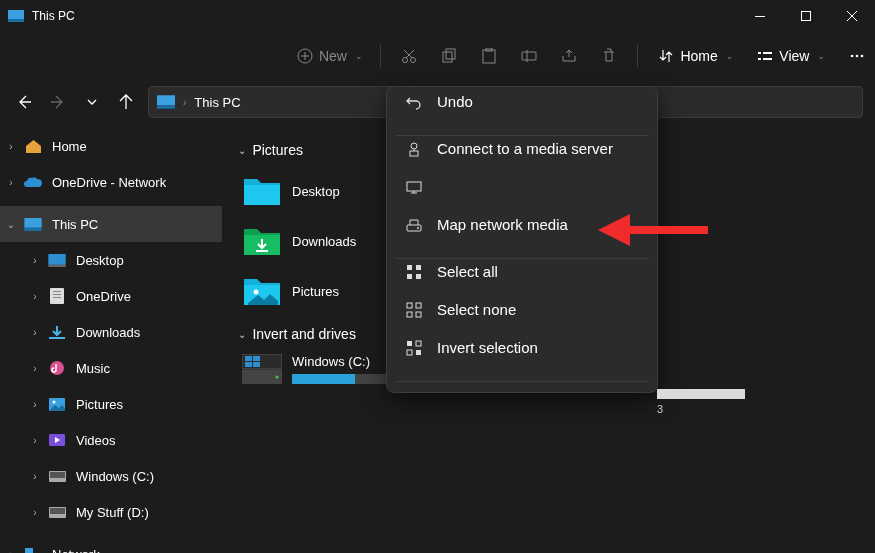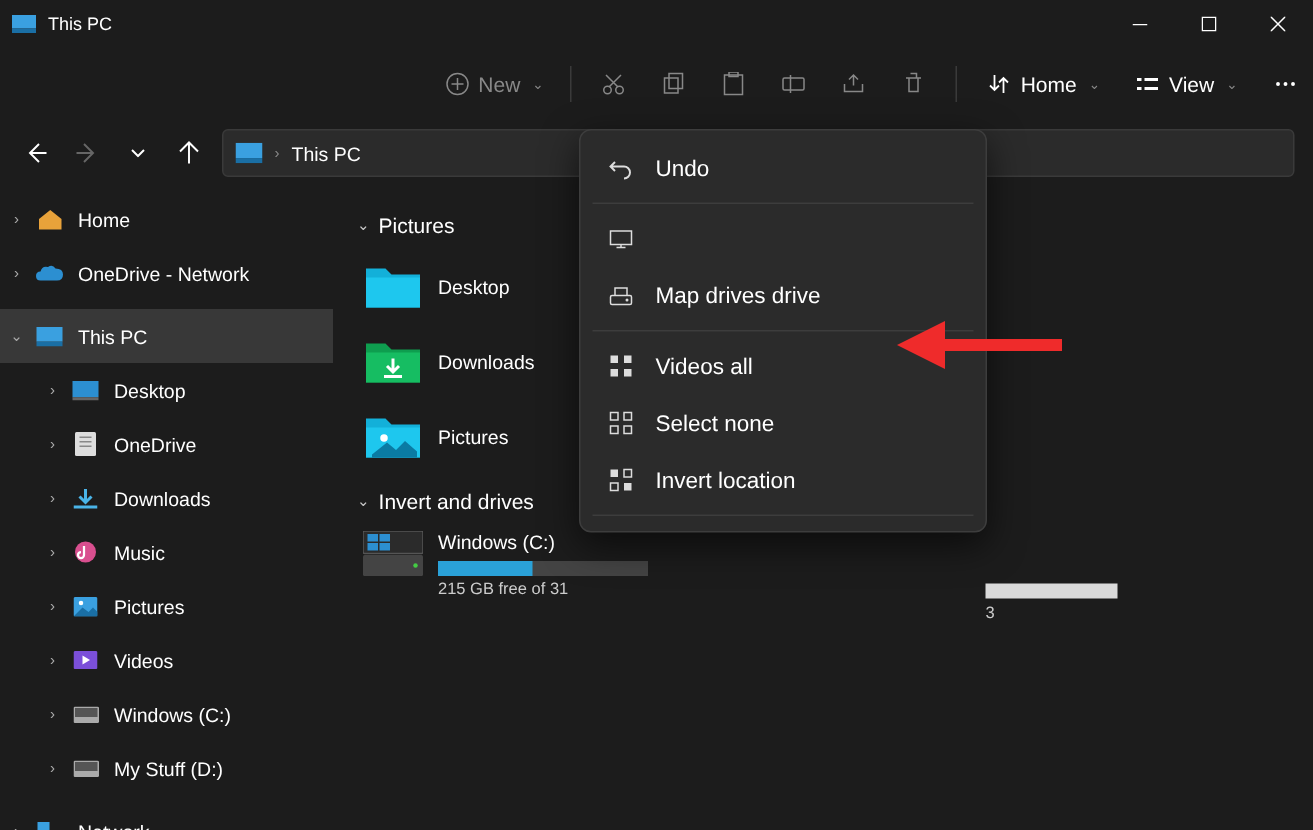--- a/index.html
+++ b/index.html
@@ -50,21 +50,21 @@
   .drive-item { width: 220px; display: flex; gap: 10px; padding: 4px; }
   .drive-icon { width: 40px; height: 32px; }
   .drive-body { flex: 1; }
   .drive-body .label { font-size: 13px; }
   .drive-bar { width: 140px; height: 10px; background: #444; margin: 5px 0 3px 0; position: relative; }
   .drive-bar .fill { position: absolute; left: 0; top: 0; height: 100%; width: 45%; background: #2aa1d8; }
   .drive-free { font-size: 11px; color: #ccc; }
 
   
   .menu { position: absolute; left: 386px; top: 86px; width: 272px; background: #2b2b2b; border-radius: 8px; padding: 6px; box-shadow: 0 8px 24px rgba(0,0,0,0.6); border: 1px solid #3d3d3d; }
-  .menu .item { height: 38px; display: flex; align-items: center; gap: 14px; padding: 0 12px; font-size: 15px; color: #fff; border-radius: 4px; }
+  .menu .item { height: 38px; display: flex; align-items: flex-start; gap: 14px; padding: 0 12px; font-size: 15px; color: #fff; border-radius: 4px; }
   .menu .item .micon { width: 18px; height: 18px; display: flex; align-items: center; justify-content: center; color: #ddd; }
   .menu .divider { height: 1px; background: #3d3d3d; margin: 4px 2px; }
 
   
   .arrow { position: absolute; left: 598px; top: 210px; pointer-events:none; }
 
   
   .drive-bar2 { position: absolute; left: 657px; top: 389px; width: 88px; height: 10px; background: #dadada; }
   .drive-bar2-label { position: absolute; left: 657px; top: 403px; font-size: 11px; color: #ccc; }
 
@@ -388,65 +388,74 @@
           <rect x="3" y="2" width="7" height="5" fill="#2c8fd1"></rect>
           <rect x="11" y="2" width="7" height="5" fill="#2c8fd1"></rect>
           <rect x="3" y="8" width="7" height="5" fill="#2c8fd1"></rect>
           <rect x="11" y="8" width="7" height="5" fill="#2c8fd1"></rect>
         </svg>
       <div class="drive-body">
         <div class="label">Windows (C:)</div>
         <div class="drive-bar">
             <div class="fill"></div>
           </div>
-        <div class="drive-free">215 GB free of 31</div>
       </div>
     </div>
   </div>
 </div>
 
 <div class="menu">
   <div class="item">
     <span class="micon">
         <svg width="16" height="16" viewBox="0 0 16 16">
           <path d="M4 4 L1 7 L4 10 M1 7 H10 A4 4 0 1 1 10 15" stroke="#ddd" fill="none" stroke-width="1.3"></path>
         </svg>
       </span>
     <span>Undo</span>
   </div>
   <div class="divider"></div>
+  <div class="item">
+    <span class="micon">
+        <svg width="16" height="16" viewBox="0 0 16 16">
+          <rect x="4" y="10" width="8" height="5" fill="none" stroke="#ddd"></rect>
+          <circle cx="8" cy="5" r="3" fill="none" stroke="#ddd"></circle>
+          <path d="M8 8 V10" stroke="#ddd"></path>
+        </svg>
+      </span>
+    <span>Connect to a media server</span>
+  </div>
   <div class="item">
     <span class="micon">
         <svg width="16" height="16" viewBox="0 0 16 16">
           <rect x="1" y="3" width="14" height="9" fill="none" stroke="#ddd"></rect>
           <path d="M5 14 H11 M8 12 V14" stroke="#ddd"></path>
         </svg>
       </span>
   </div>
   <div class="item">
     <span class="micon">
         <svg width="16" height="16" viewBox="0 0 16 16">
           <rect x="1" y="8" width="14" height="6" rx="1" fill="none" stroke="#ddd"></rect>
           <path d="M4 8 V3 H12 V8" fill="none" stroke="#ddd"></path>
           <circle cx="12" cy="11" r="1" fill="#ddd"></circle>
         </svg>
       </span>
-    <span>Map drives drive</span>
+    <span>Map network media</span>
   </div>
   <div class="divider"></div>
   <div class="item">
     <span class="micon">
         <svg width="16" height="16" viewBox="0 0 16 16">
           <rect x="1" y="1" width="5" height="5" fill="#ddd"></rect>
           <rect x="10" y="1" width="5" height="5" fill="#ddd"></rect>
           <rect x="1" y="10" width="5" height="5" fill="#ddd"></rect>
           <rect x="10" y="10" width="5" height="5" fill="#ddd"></rect>
         </svg>
       </span>
-    <span>Videos all</span>
+    <span>Select all</span>
   </div>
   <div class="item">
     <span class="micon">
         <svg width="16" height="16" viewBox="0 0 16 16">
           <rect x="1" y="1" width="5" height="5" fill="none" stroke="#ddd"></rect>
           <rect x="10" y="1" width="5" height="5" fill="none" stroke="#ddd"></rect>
           <rect x="1" y="10" width="5" height="5" fill="none" stroke="#ddd"></rect>
           <rect x="10" y="10" width="5" height="5" fill="none" stroke="#ddd"></rect>
         </svg>
       </span>
@@ -454,21 +463,21 @@
   </div>
   <div class="item">
     <span class="micon">
         <svg width="16" height="16" viewBox="0 0 16 16">
           <rect x="1" y="1" width="5" height="5" fill="#ddd"></rect>
           <rect x="10" y="1" width="5" height="5" fill="none" stroke="#ddd"></rect>
           <rect x="1" y="10" width="5" height="5" fill="none" stroke="#ddd"></rect>
           <rect x="10" y="10" width="5" height="5" fill="#ddd"></rect>
         </svg>
       </span>
-    <span>Invert location</span>
+    <span>Invert selection</span>
   </div>
   <div class="divider"></div>
 </div>
 
 <div class="drive-bar2"></div>
 <div class="drive-bar2-label">3</div>
 
 <svg class="arrow" width="110" height="40" viewBox="0 0 110 40">
   <path d="M110 20 L30 20" stroke="#ef2b2b" stroke-width="8"></path>
   <path d="M0 20 L32 4 L32 36 Z" fill="#ef2b2b"></path>

